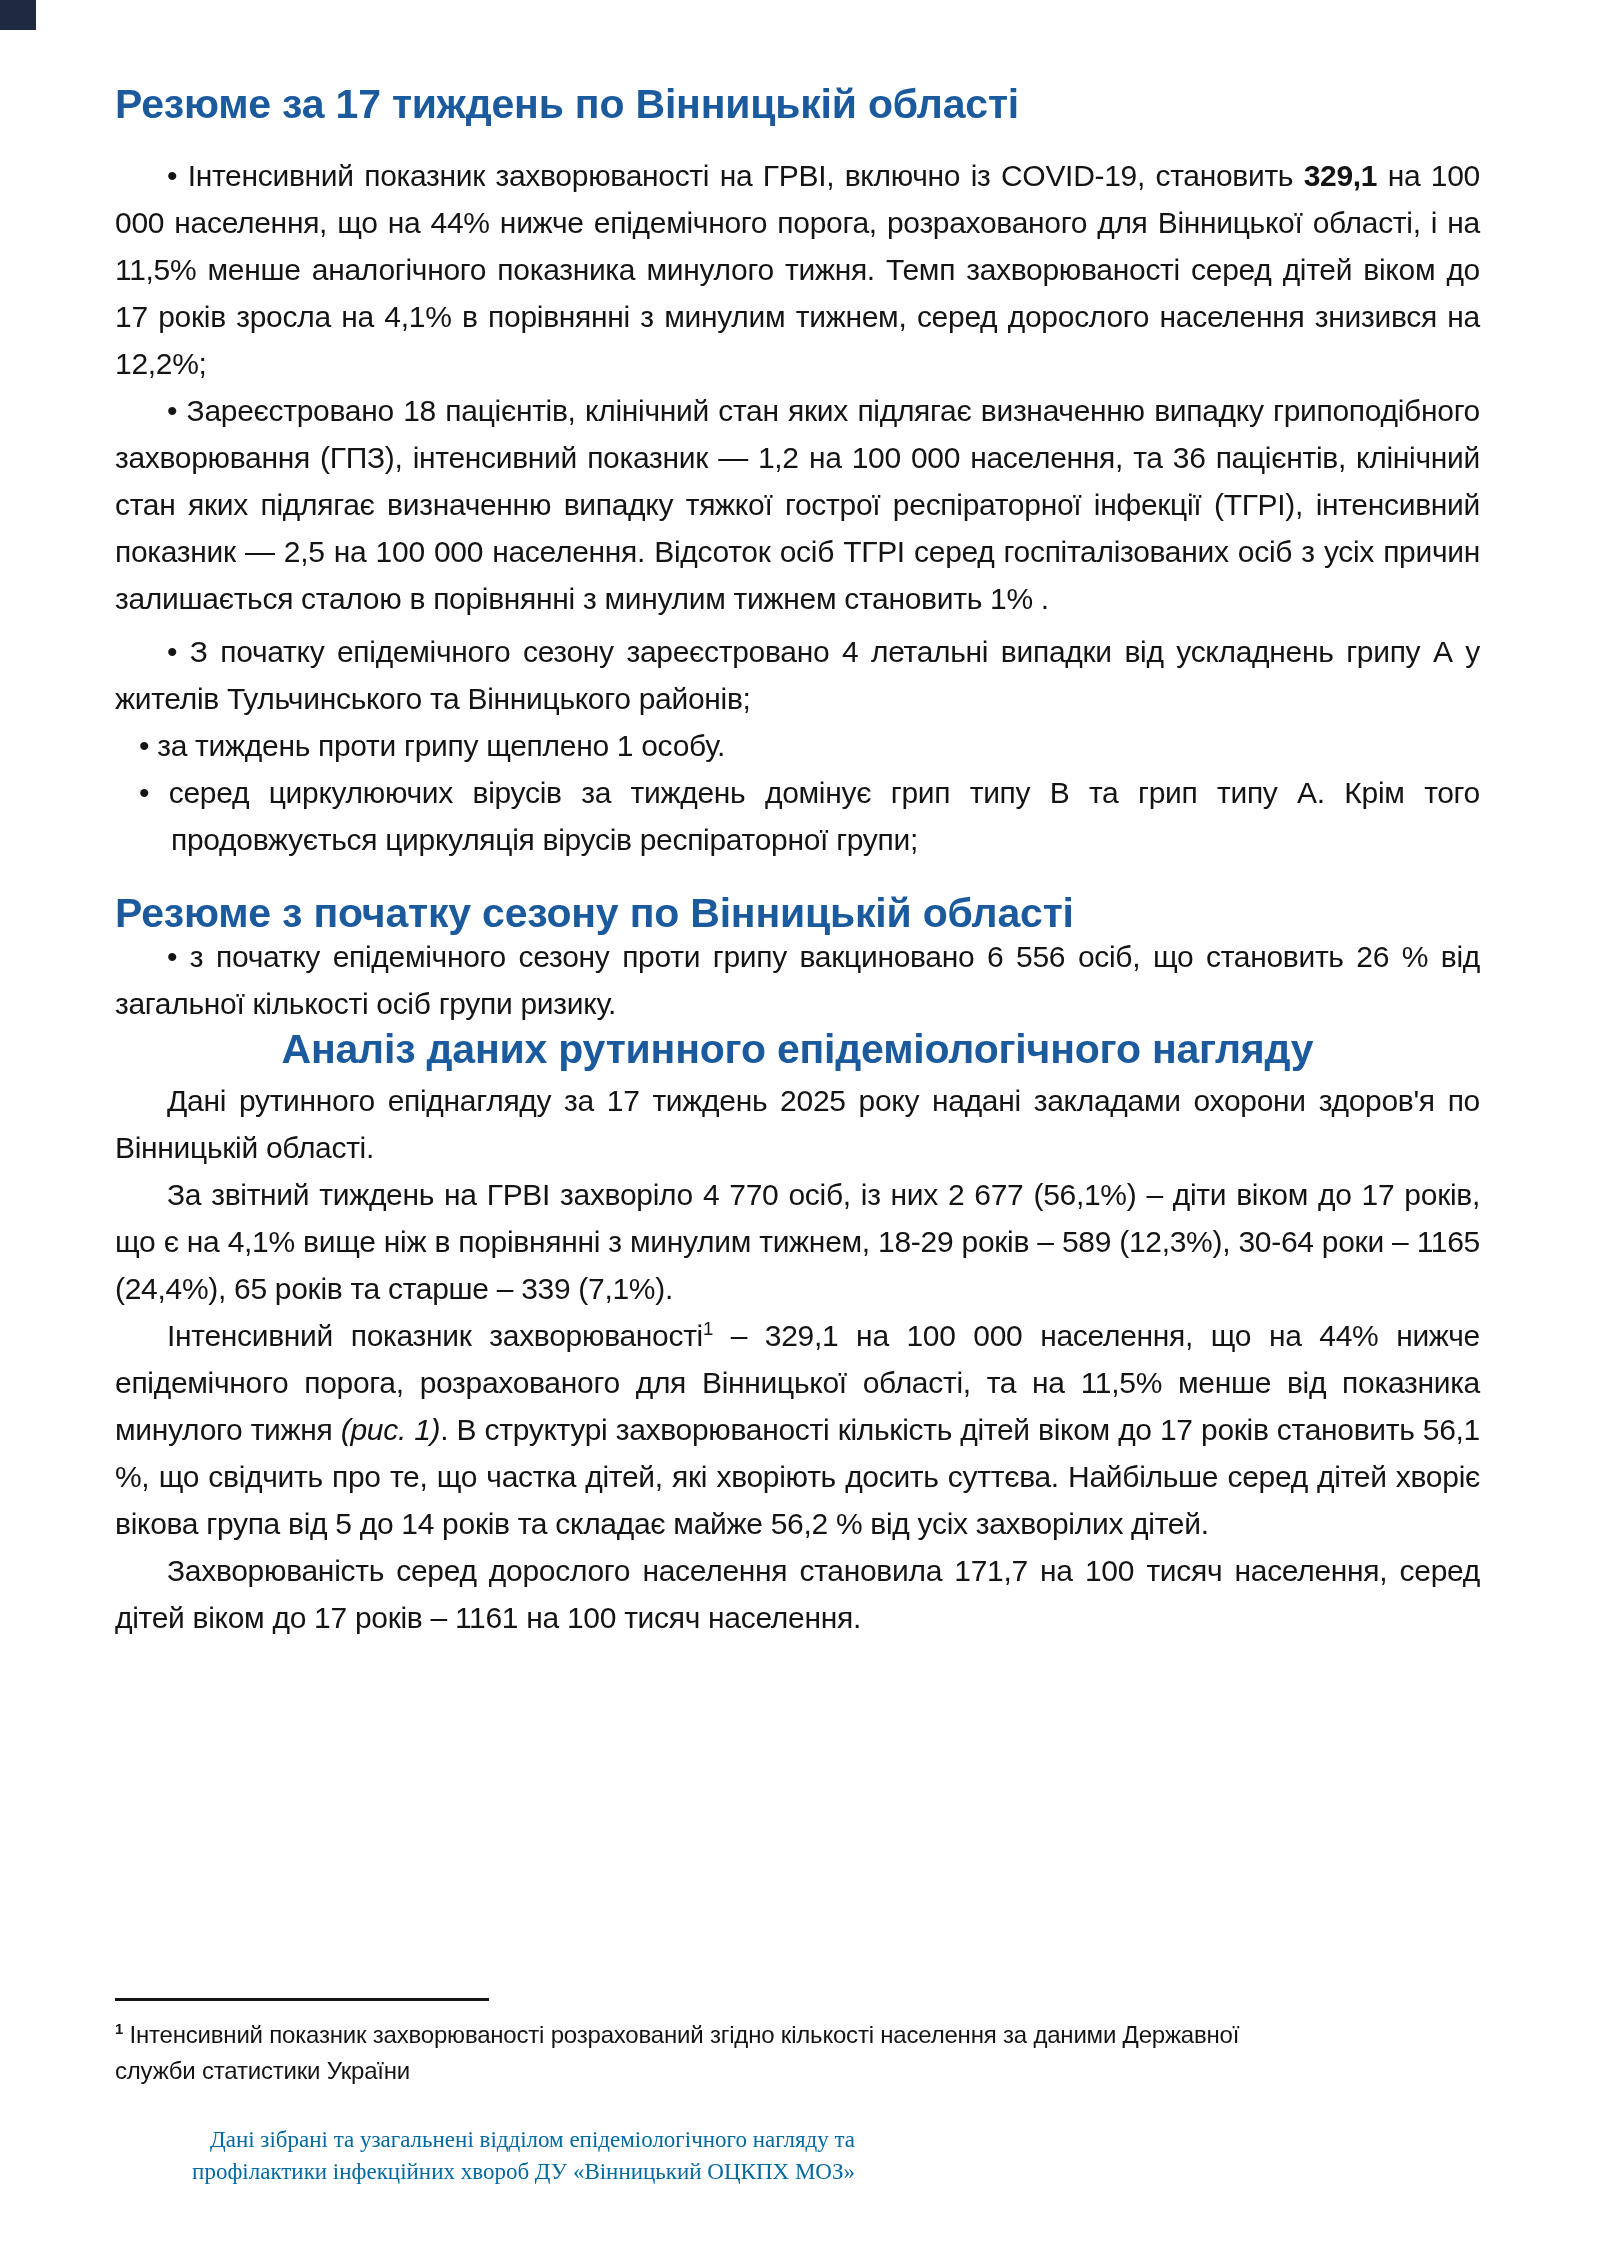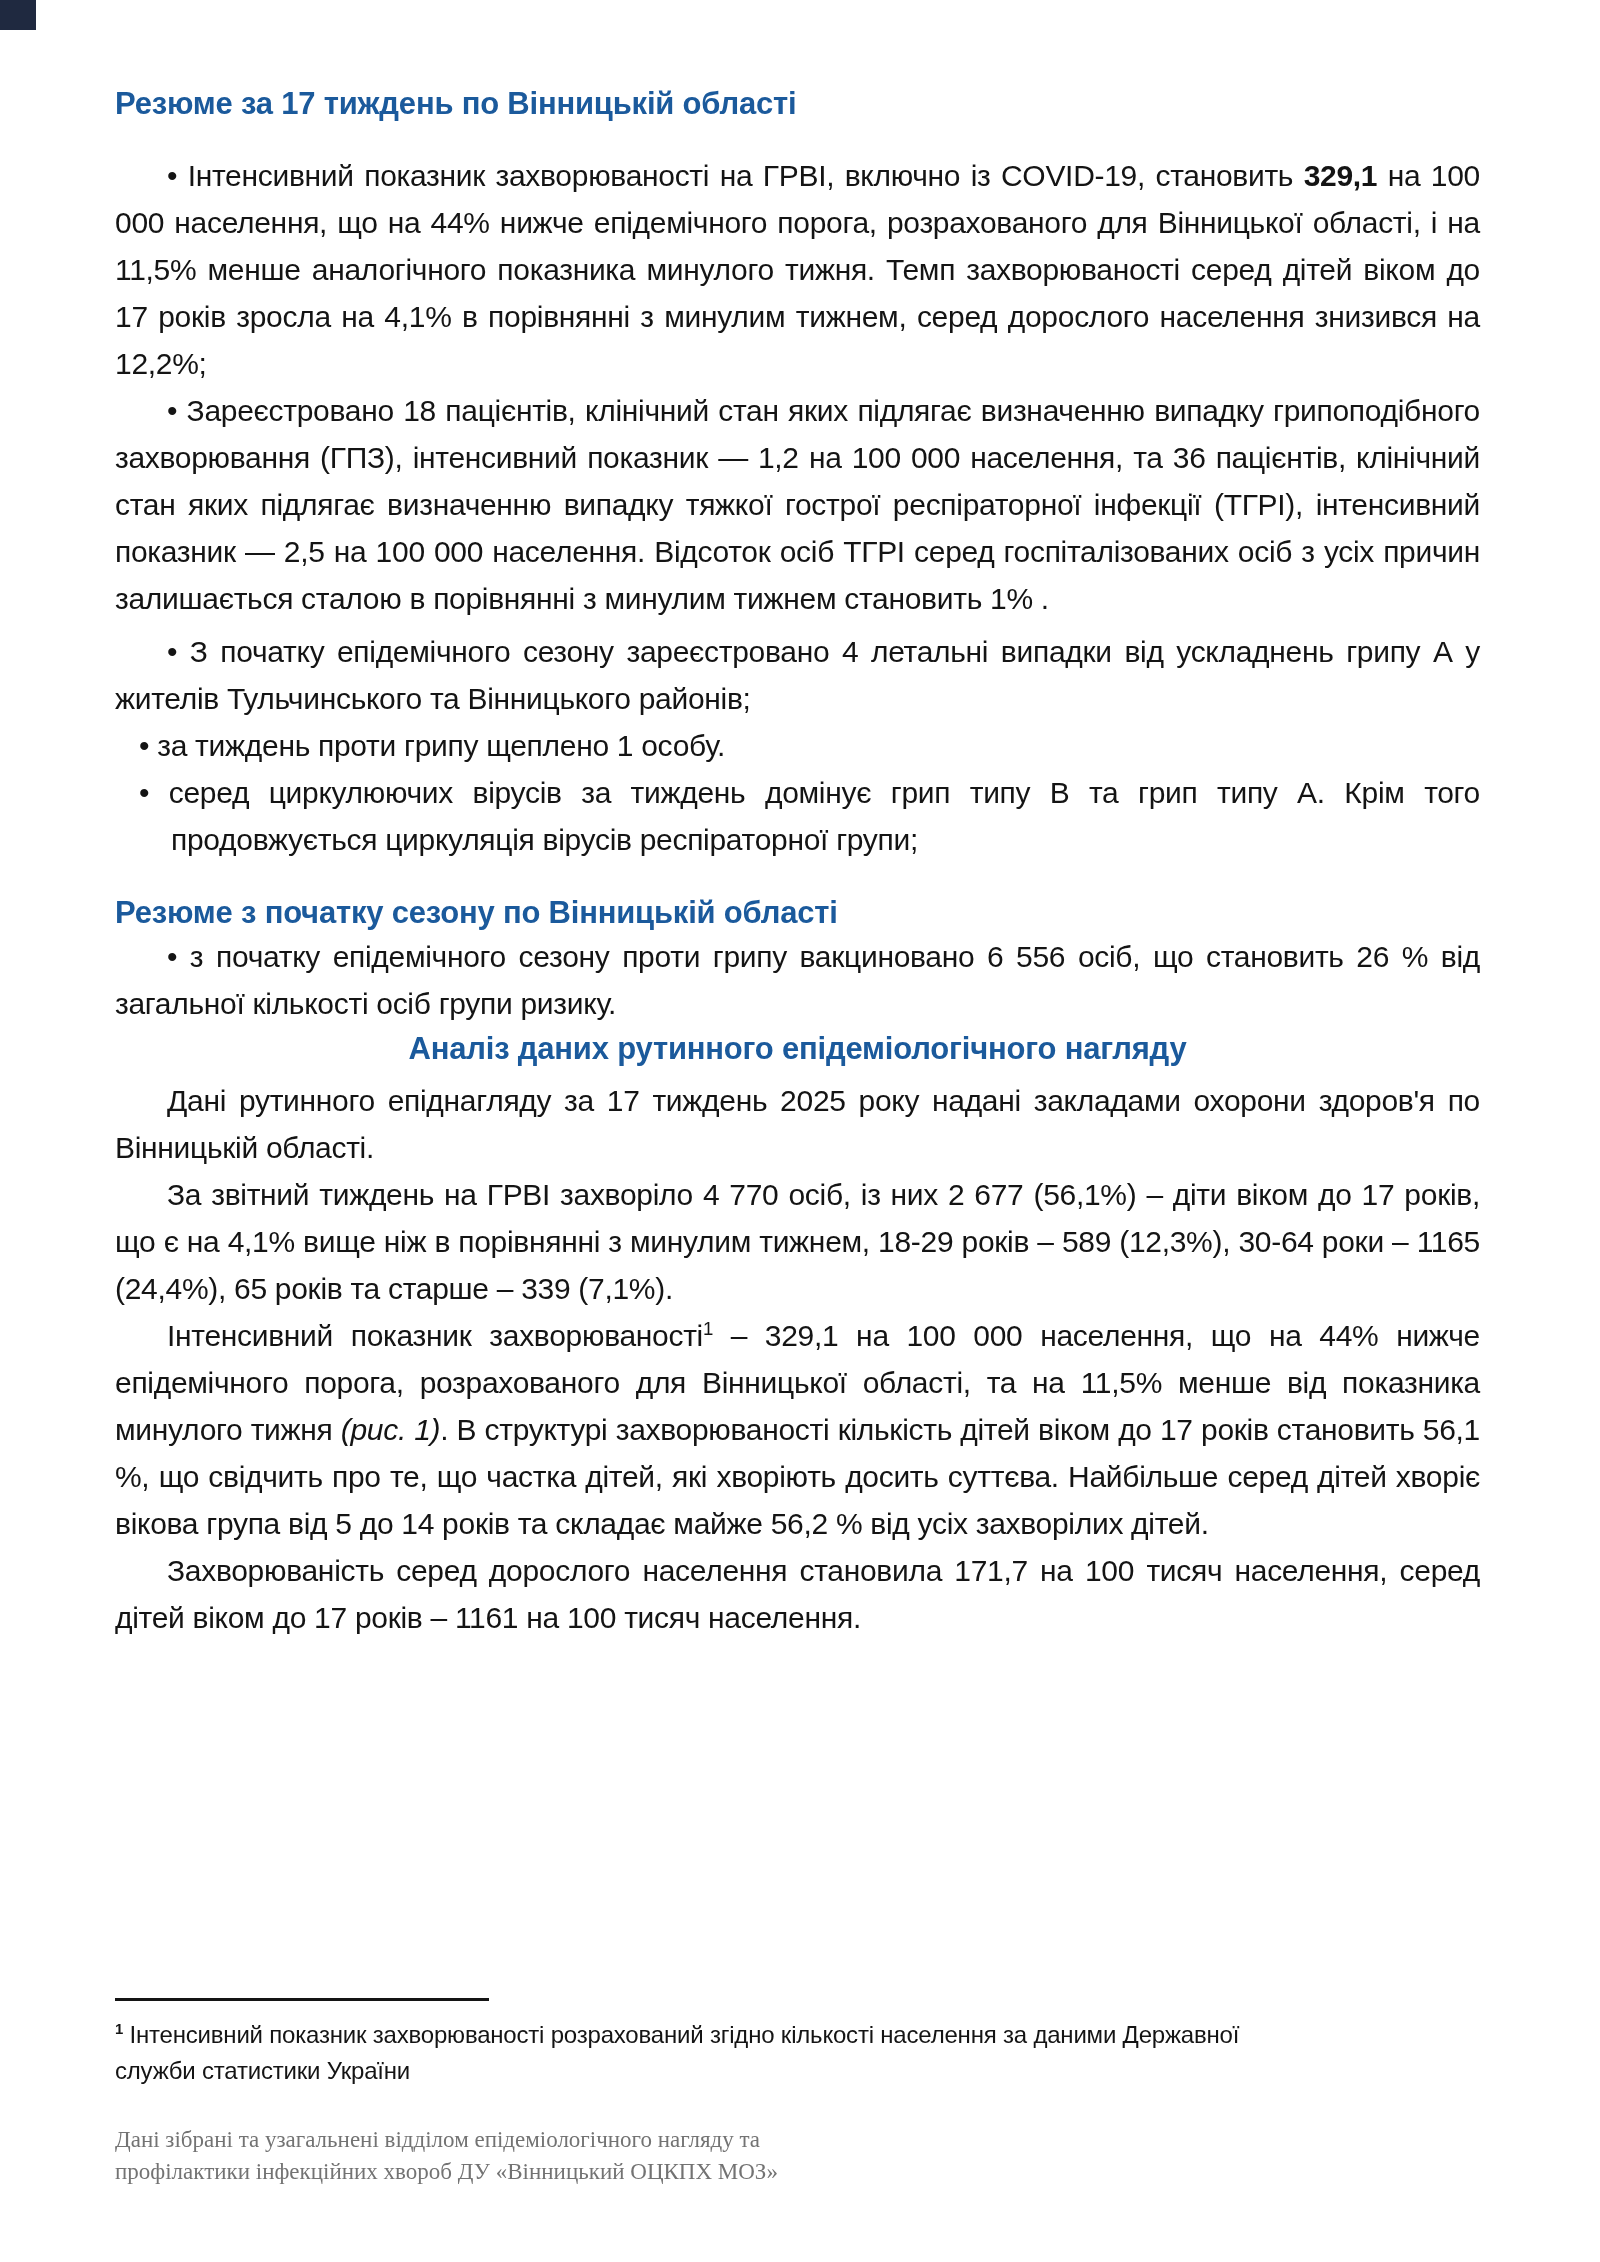--- a/index.html
+++ b/index.html
@@ -6,21 +6,21 @@
   body{
     width:1600px;height:2262px;background:#ffffff;position:relative;
     font-family:"Liberation Sans","DejaVu Sans",sans-serif;
     -webkit-font-smoothing:antialiased;
   }
   .page{
     position:absolute;inset:0;box-sizing:border-box;
     padding:84px 120px 0 115px;color:#141414;overflow:hidden;
   }
   .corner-mark{position:absolute;left:0;top:0;width:36px;height:30px;}
-  h1,h2,h3{font-size:31px;line-height:40px;font-weight:700;margin:0;letter-spacing:-0.2px;}
+  h1,h2,h3{font-size:41px;line-height:40px;font-weight:700;margin:0;letter-spacing:-0.2px;}
   h1{margin-bottom:28px;}
   h2{margin-top:30px;}
   h3{margin-top:2px;margin-bottom:8px;text-align:center;}
   p.body{
     font-size:30px;line-height:47px;margin:0;text-align:justify;
     letter-spacing:-0.3px;
   }
   p.indent{text-indent:52px;}
   p.hang{
     font-size:30px;line-height:47px;text-align:justify;letter-spacing:-0.3px;
@@ -32,21 +32,21 @@
   .footnote-area{position:absolute;left:115px;top:1998px;width:1365px;}
   .footnote-sep{width:374px;border:0;border-top:3px solid #141414;margin:0 0 16px 0;}
   .footnote{
     font-size:24px;line-height:36px;margin:0;width:1180px;
     letter-spacing:-0.2px;text-align:left;
   }
   .footnote sup{font-weight:700;}
   .doc-footer{
     position:absolute;left:115px;top:2124px;width:740px;
     font-family:"Liberation Serif","DejaVu Serif",serif;
-    font-size:23px;line-height:32px;color:#737373;text-align:left;
+    font-size:23px;line-height:32px;color:#0369a1;text-align:right;
   }
 </style>
 </head>
 <body>
 
 <div class="page">
 
   <div class="corner-mark" style="background: rgb(31, 41, 64);"></div>
 
   <h1 style="color: rgb(27, 90, 156);"><span>Резюме за 17 тиждень по Вінницькій області</span></h1>

